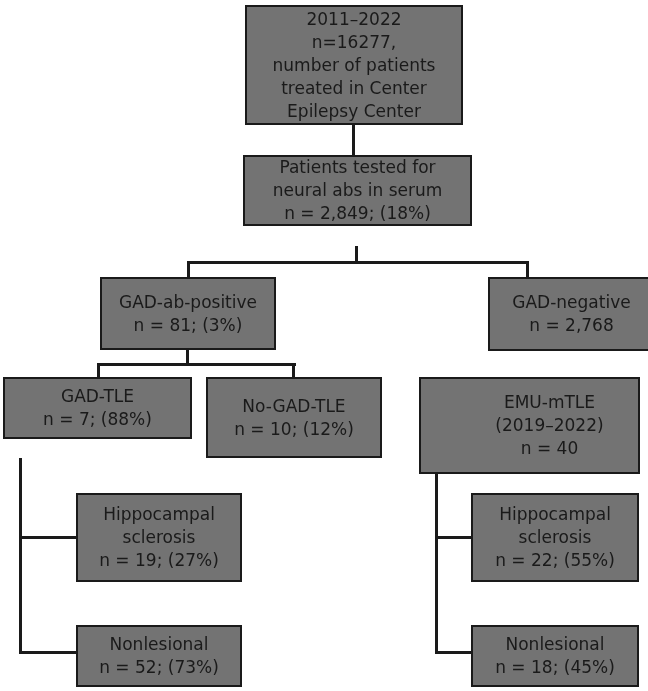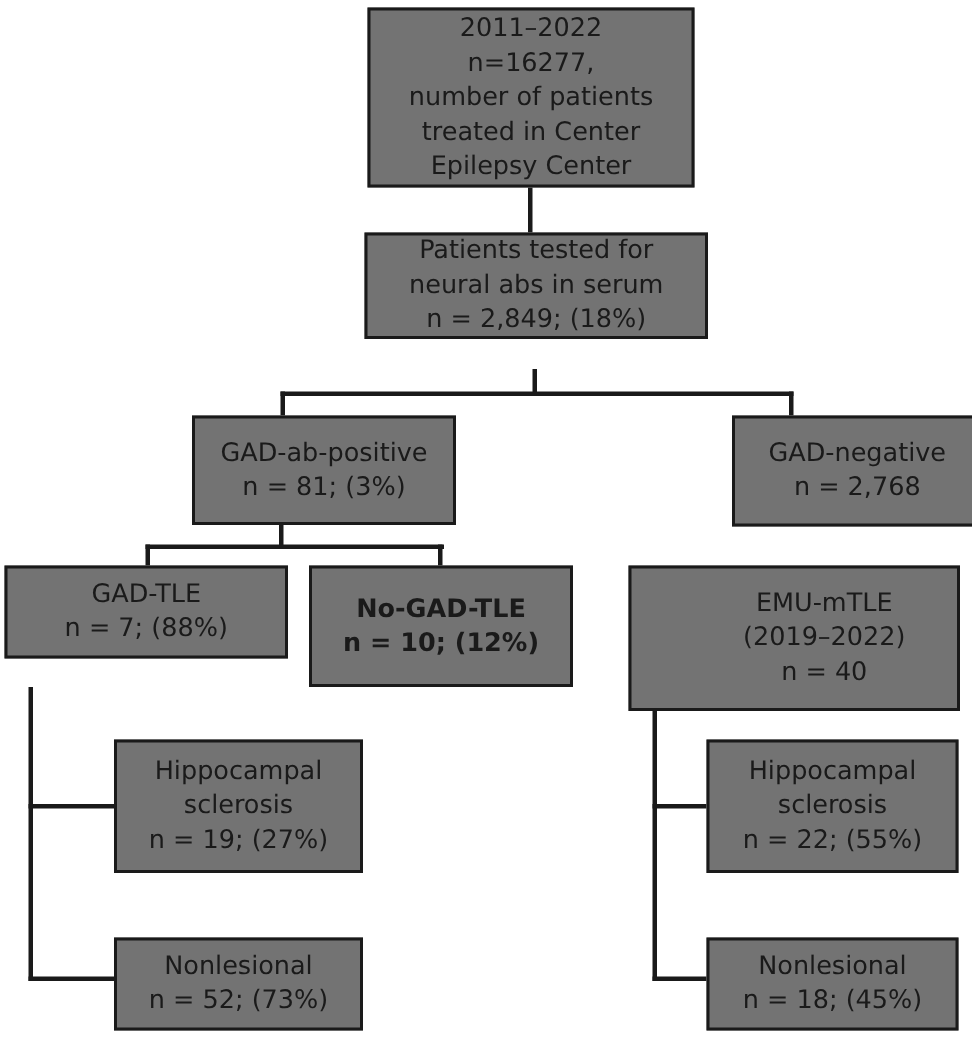--- a/index.html
+++ b/index.html
@@ -32,24 +32,24 @@
   }
   .node span { display: block; white-space: nowrap; }
   .conn {
     position: absolute;
     background: #1a1a1a;
     z-index: 1;
   }
   
   #n-root            { left: 245px; top: 5px;   width: 218px; height: 120px; }
   #n-tested          { left: 243px; top: 155px; width: 229px; height: 71px;  }
-  #n-gad-positive    { left: 100px; top: 277px; width: 176px; height: 73px; margin-left: 28px;  }
+  #n-gad-positive    { left: 100px; top: 277px; width: 176px; height: 73px;  }
   #n-gad-negative    { left: 446px; top: 277px; width: 167px; height: 74px; margin-left: 42px;  }
   #n-gad-tle         { left: 3px;   top: 377px; width: 189px; height: 62px;  }
-  #n-no-gad-tle      { left: 206px; top: 377px; width: 176px; height: 81px; font-weight: bold;  }
+  #n-no-gad-tle      { left: 206px; top: 377px; width: 176px; height: 81px;  }
   #n-emu-mtle        { left: 419px; top: 377px; width: 221px; height: 97px; padding-left: 40px;  }
   #n-gad-hs          { left: 76px;  top: 493px; width: 166px; height: 89px;  }
   #n-gad-nonlesional { left: 76px;  top: 625px; width: 166px; height: 62px;  }
   #n-emu-hs          { left: 471px; top: 493px; width: 168px; height: 89px;  }
   #n-emu-nonlesional { left: 471px; top: 625px; width: 168px; height: 62px;  }
   
   #c-root-tested     { left: 352px; top: 125px; width: 3px;   height: 30px; }
   #c-tested-stub     { left: 355px; top: 246px; width: 3px;   height: 17px; }
   #c-split1-h        { left: 187px; top: 261px; width: 342px; height: 3px;  }
   #c-split1-left-v   { left: 187px; top: 261px; width: 3px;   height: 16px; }

